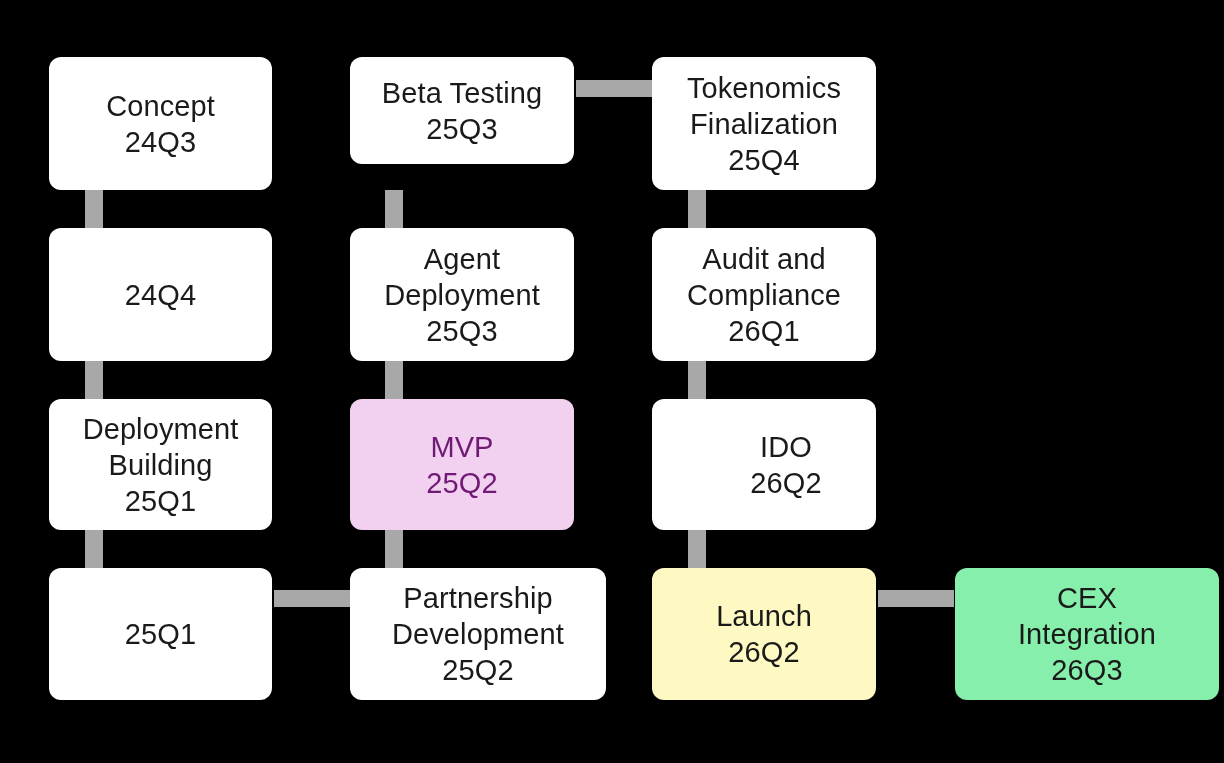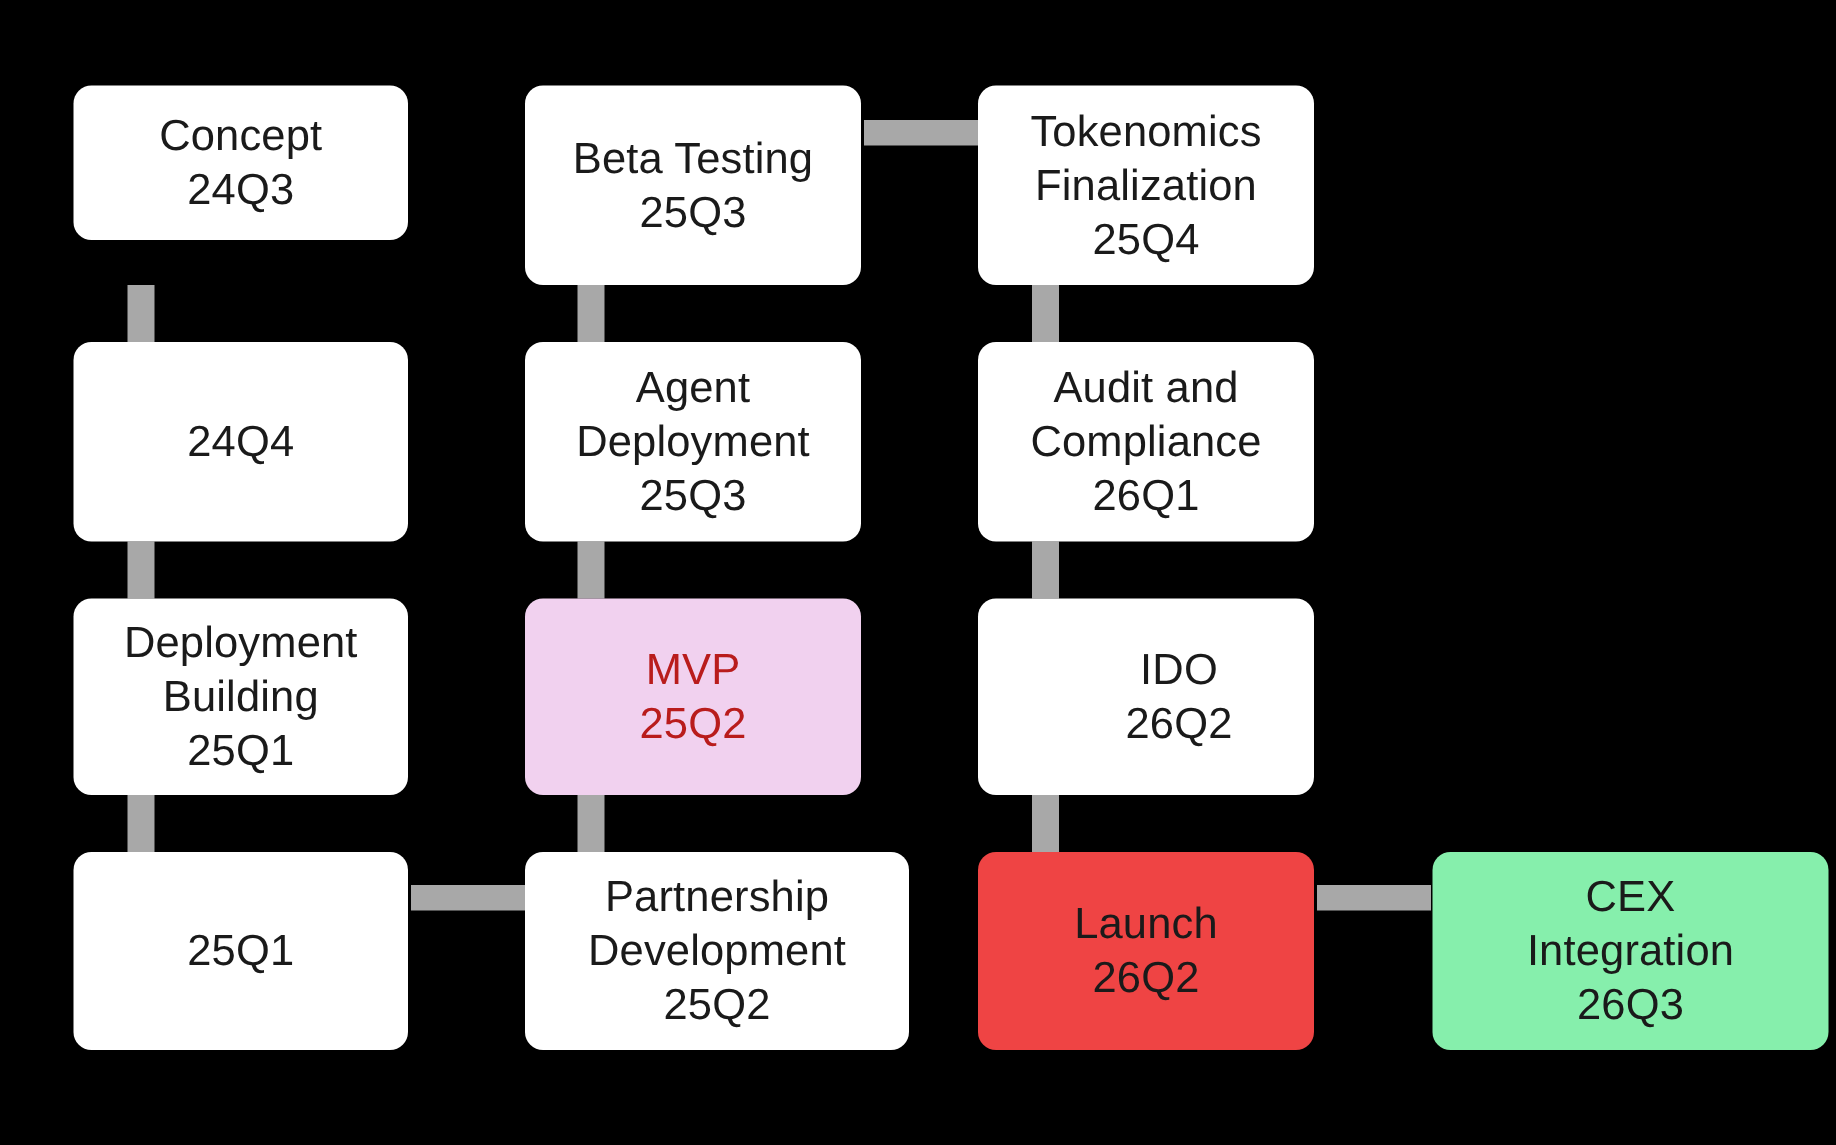--- a/index.html
+++ b/index.html
@@ -57,45 +57,45 @@
       <div class="connector" style="left: 385px; top: 190px; width: 18px; height: 38px; background: rgb(168, 168, 168);"></div>
       <div class="connector" style="left: 385px; top: 361px; width: 18px; height: 38px; background: rgb(168, 168, 168);"></div>
       <div class="connector" style="left: 385px; top: 530px; width: 18px; height: 38px; background: rgb(168, 168, 168);"></div>
       <div class="connector" style="left: 576px; top: 80px; width: 76px; height: 17px; background: rgb(168, 168, 168);"></div>
       <div class="connector" style="left: 688px; top: 190px; width: 18px; height: 38px; background: rgb(168, 168, 168);"></div>
       <div class="connector" style="left: 688px; top: 361px; width: 18px; height: 38px; background: rgb(168, 168, 168);"></div>
       <div class="connector" style="left: 688px; top: 530px; width: 18px; height: 38px; background: rgb(168, 168, 168);"></div>
       <div class="connector" style="left: 878px; top: 590px; width: 76px; height: 17px; background: rgb(168, 168, 168);"></div>
     </div>
   <div id="node-layer">
-      <div class="node" style="left: 49px; top: 57px; width: 223px; height: 103px; background: rgb(255, 255, 255); color: rgb(26, 26, 26);">
+      <div class="node" style="left: 49px; top: 57px; width: 223px; height: 133px; background: rgb(255, 255, 255); color: rgb(26, 26, 26);">
         <span class="line">Concept</span>
         <span class="line">24Q3</span>
       </div>
       <div class="node" style="left: 49px; top: 228px; width: 223px; height: 133px; background: rgb(255, 255, 255); color: rgb(26, 26, 26);">
         <span class="line">24Q4</span>
       </div>
       <div class="node" style="left: 49px; top: 399px; width: 223px; height: 131px; background: rgb(255, 255, 255); color: rgb(26, 26, 26);">
         <span class="line">Deployment</span>
         <span class="line">Building</span>
         <span class="line">25Q1</span>
       </div>
       <div class="node" style="left: 49px; top: 568px; width: 223px; height: 132px; background: rgb(255, 255, 255); color: rgb(26, 26, 26);">
         <span class="line">25Q1</span>
       </div>
-      <div class="node" style="left: 350px; top: 57px; width: 224px; height: 133px; background: rgb(255, 255, 255); color: rgb(26, 26, 26);">
+      <div class="node" style="left: 350px; top: 57px; width: 224px; height: 107px; background: rgb(255, 255, 255); color: rgb(26, 26, 26);">
         <span class="line">Beta Testing</span>
         <span class="line">25Q3</span>
       </div>
       <div class="node" style="left: 350px; top: 228px; width: 224px; height: 133px; background: rgb(255, 255, 255); color: rgb(26, 26, 26);">
         <span class="line">Agent</span>
         <span class="line">Deployment</span>
         <span class="line">25Q3</span>
       </div>
-      <div class="node highlight" style="left: 350px; top: 399px; width: 224px; height: 131px; background: rgb(241, 209, 239); color: #b91c1c;">
+      <div class="node highlight" style="left: 350px; top: 399px; width: 224px; height: 131px; background: rgb(241, 209, 239); color: #701a75;">
         <span class="line">MVP</span>
         <span class="line">25Q2</span>
       </div>
       <div class="node" style="left: 350px; top: 568px; width: 256px; height: 132px; background: rgb(255, 255, 255); color: rgb(26, 26, 26);">
         <span class="line">Partnership</span>
         <span class="line">Development</span>
         <span class="line">25Q2</span>
       </div>
       <div class="node" style="left: 652px; top: 57px; width: 224px; height: 133px; background: rgb(255, 255, 255); color: rgb(26, 26, 26);">
         <span class="line">Tokenomics</span>
@@ -104,21 +104,21 @@
       </div>
       <div class="node" style="left: 652px; top: 228px; width: 224px; height: 133px; background: rgb(255, 255, 255); color: rgb(26, 26, 26); align-items: center;">
         <span class="line">Audit and</span>
         <span class="line">Compliance</span>
         <span class="line">26Q1</span>
       </div>
       <div class="node" style="left: 652px; top: 399px; width: 224px; height: 131px; background: rgb(255, 255, 255); color: rgb(26, 26, 26); padding-left: 44px;">
         <span class="line">IDO</span>
         <span class="line">26Q2</span>
       </div>
-      <div class="node highlight" style="left: 652px; top: 568px; width: 224px; height: 132px; background: #ef4444; color: rgb(26, 26, 26);">
+      <div class="node highlight" style="left: 652px; top: 568px; width: 224px; height: 132px; background: #fef9c3; color: rgb(26, 26, 26);">
         <span class="line">Launch</span>
         <span class="line">26Q2</span>
       </div>
       <div class="node" style="left: 955px; top: 568px; width: 264px; height: 132px; background: #86efac; color: rgb(26, 26, 26);">
         <span class="line">CEX</span>
         <span class="line">Integration</span>
         <span class="line">26Q3</span>
       </div>
     </div>
 </div>

